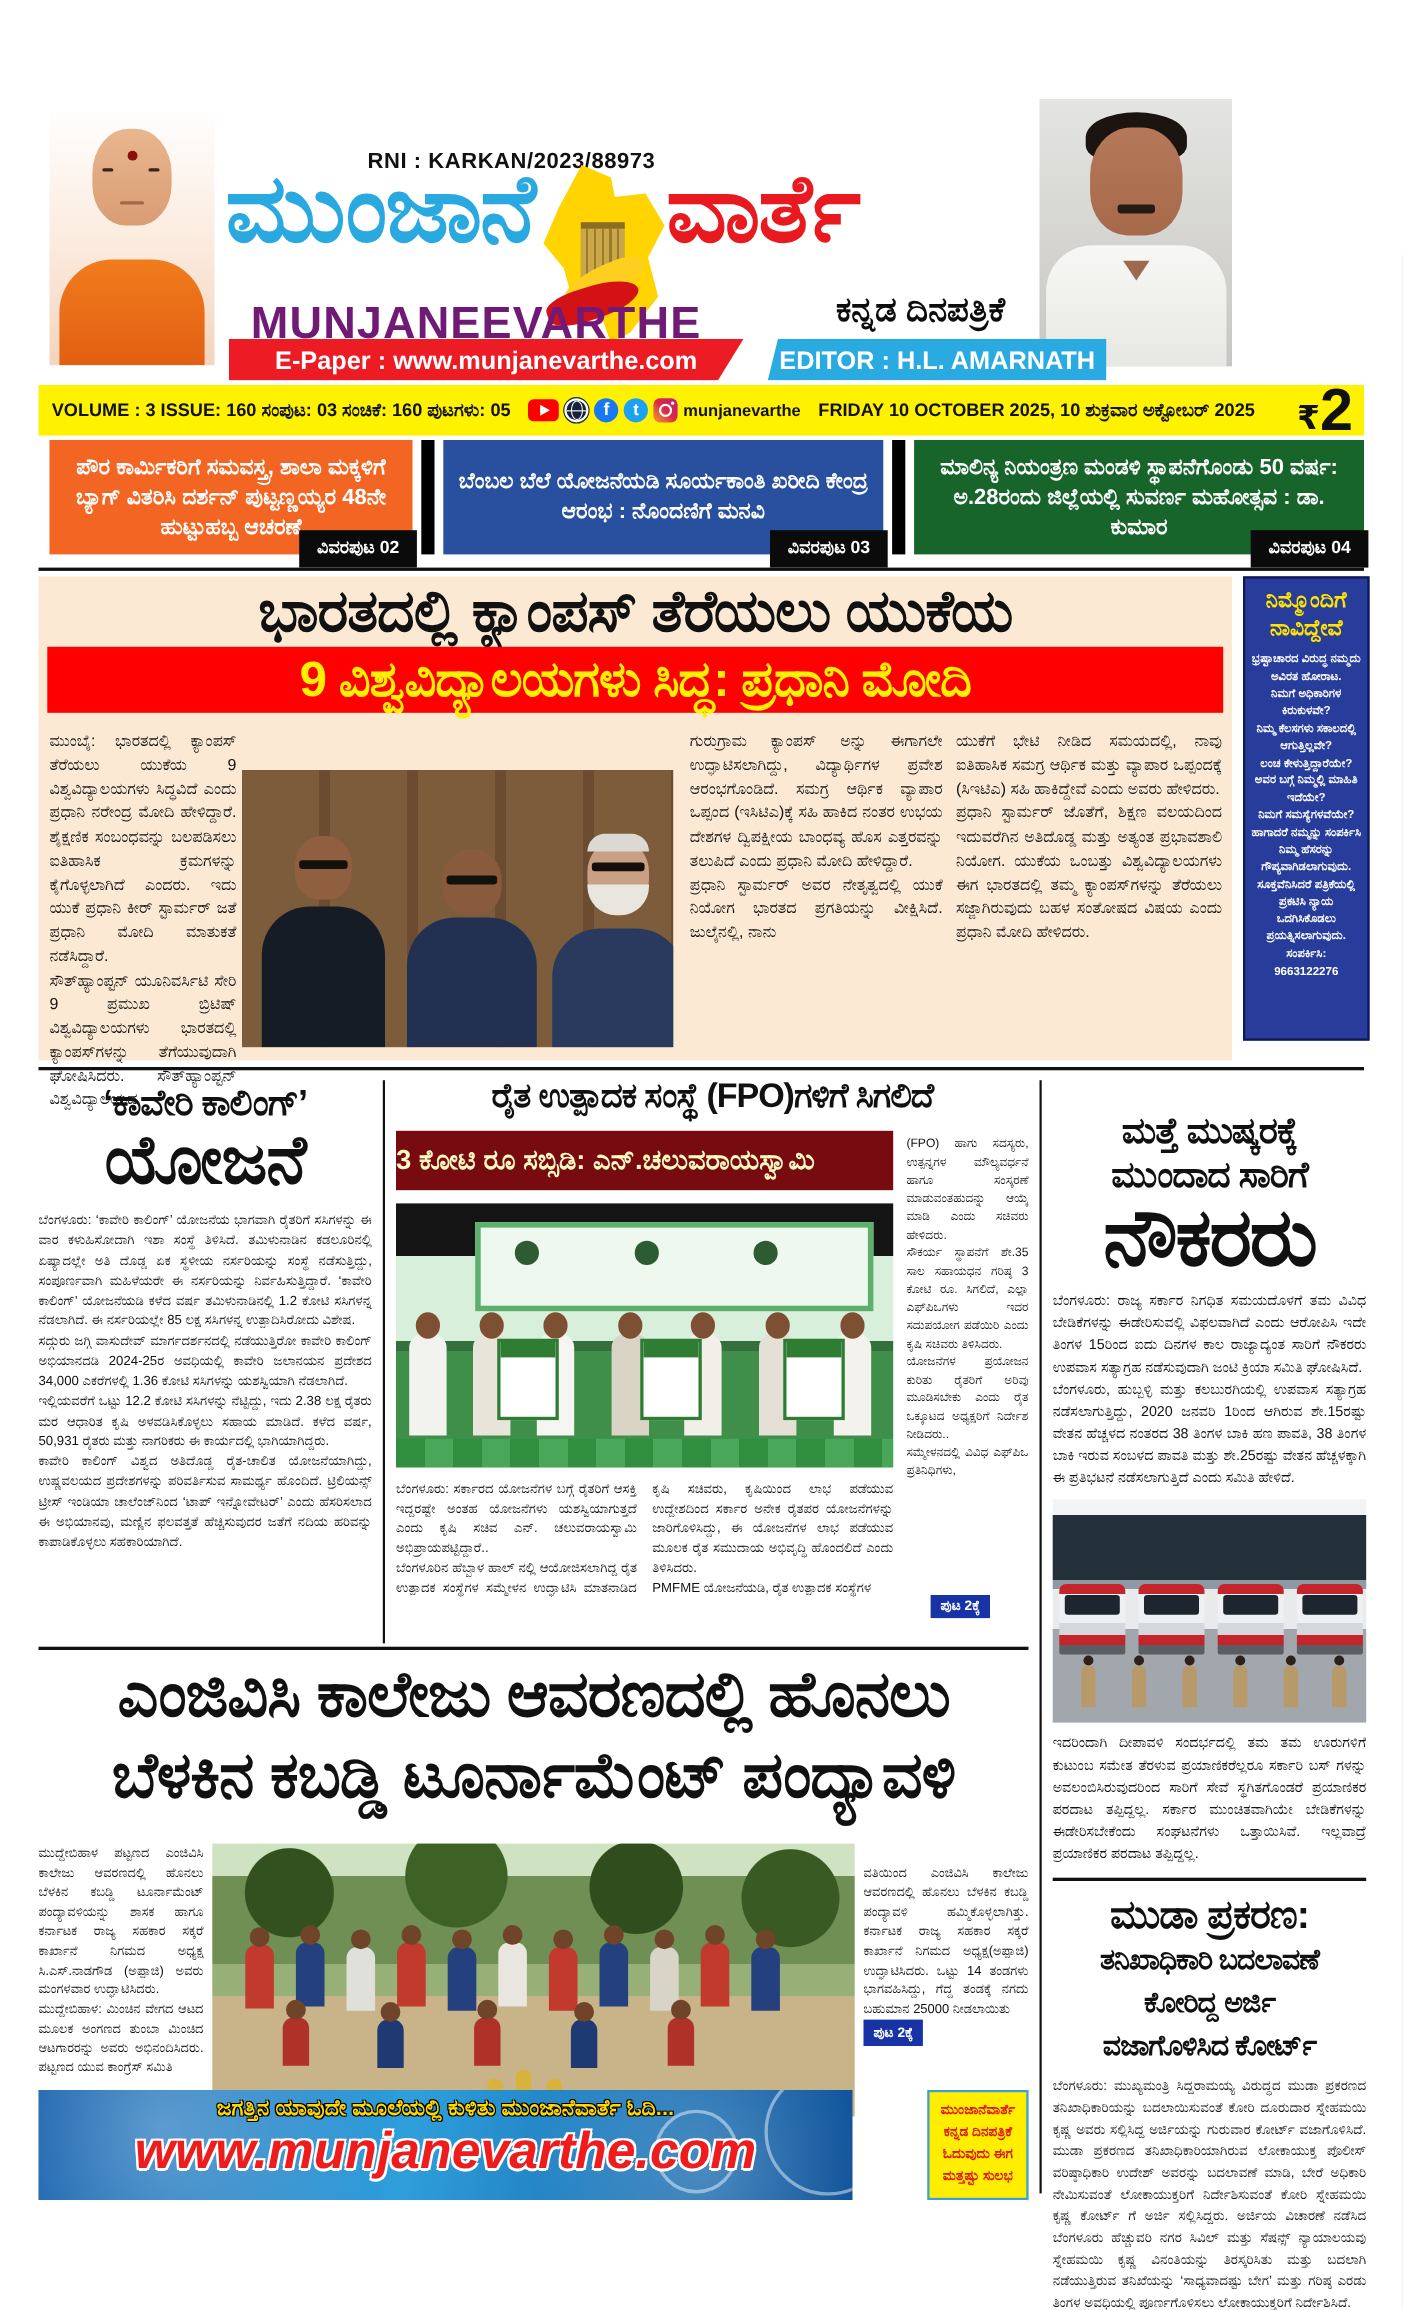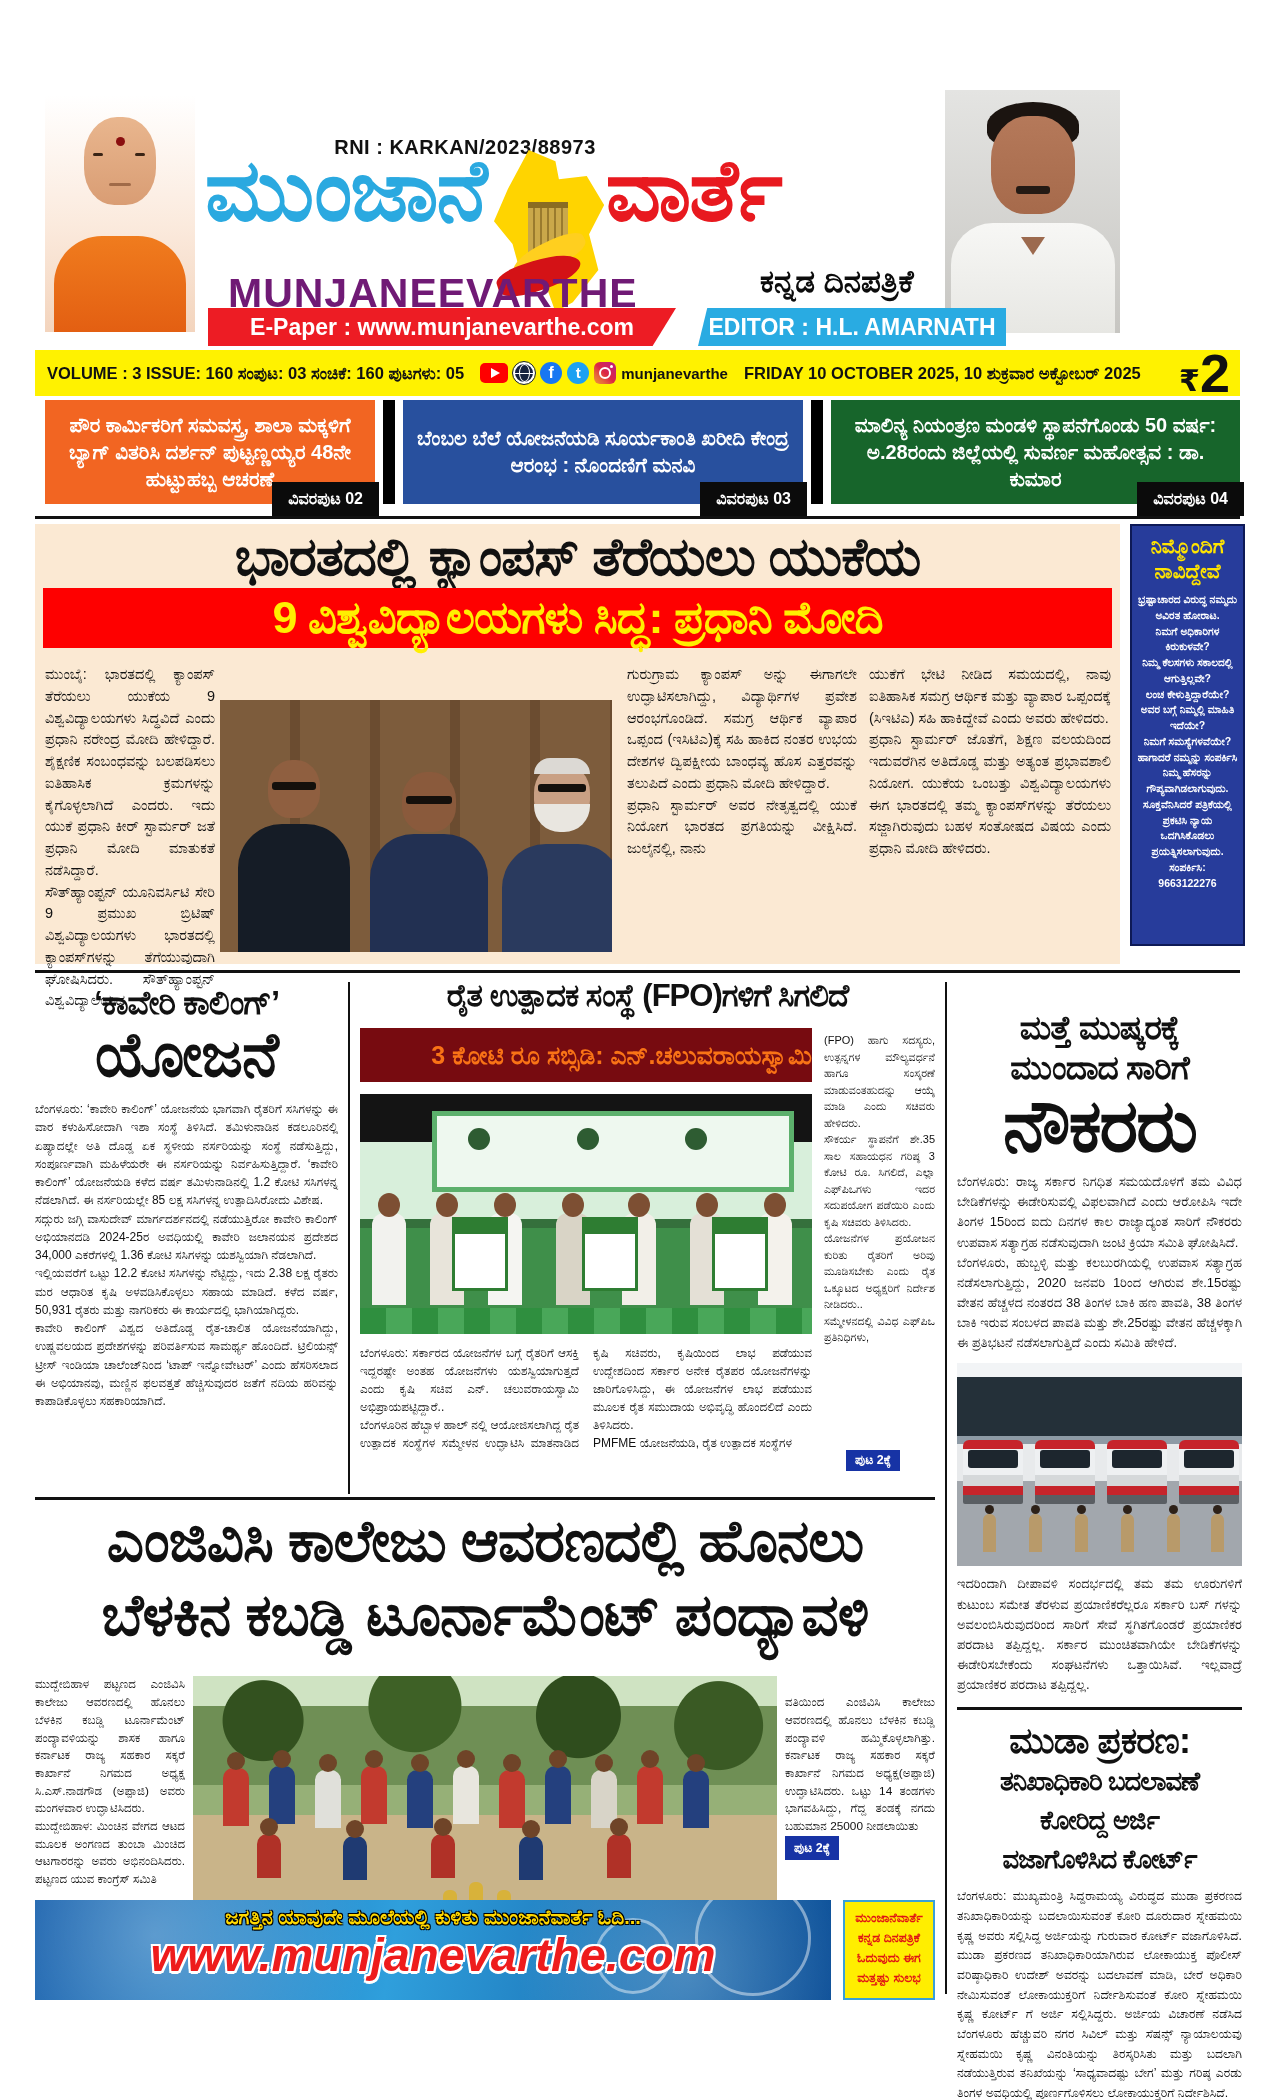--- a/index.html
+++ b/index.html
@@ -98,22 +98,22 @@
   .sb-body{margin-top:8px;font-size:10.5px;font-weight:600;text-align:center;line-height:1.5;white-space:pre-line;}
 
   
   .colA{left:35px;top:984px;width:303px;}
   .kavH1{font-size:33px;font-weight:800;text-align:center;letter-spacing:-1px;}
   .kavH2{font-size:62px;font-weight:800;text-align:center;line-height:1.02;letter-spacing:-1px;}
   .kavBody{margin-top:14px;font-size:12px;line-height:1.52;}
 
   .colB{left:360px;top:978px;width:575px;height:519px;}
   .fpoH{position:absolute;left:0;top:0;width:575px;font-size:31px;font-weight:800;text-align:center;letter-spacing:-1px;}
-  .fpoBand{position:absolute;left:0;top:50px;width:452px;height:54px;background:#770b10;color:#f97316;
-    font-size:25px;font-weight:800;text-align:right;line-height:54px;}
+  .fpoBand{position:absolute;left:0;top:50px;width:452px;height:54px;background:#770b10;color:#fef9c3;
+    font-size:25px;font-weight:800;text-align:left;line-height:54px;}
   .fpoMini{position:absolute;left:464px;top:54px;width:111px;font-size:11px;line-height:1.5;}
   .fpoPhoto{position:absolute;left:0;top:116px;width:452px;height:240px;overflow:hidden;
     background:linear-gradient(180deg,#141414 0 20%,#d8efdb 20% 52%,#35703c 52% 56%,#3f8f4a 56% 100%);}
   .fpo-banner{position:absolute;left:16%;top:7%;width:80%;height:34%;background:#eef8ef;border:5px solid #5cb06c;box-sizing:border-box;}
   .fpo-dot{position:absolute;top:14%;width:22px;height:22px;border-radius:50%;background:#2e5c32;}
   .fig{position:absolute;bottom:12%;width:34px;height:92px;border-radius:12px 12px 0 0;}
   .fig::before{content:"";position:absolute;left:50%;top:-20px;width:22px;height:24px;margin-left:-11px;background:#7d4f33;border-radius:50%;}
   .poster{position:absolute;bottom:18%;width:56px;height:74px;background:#ffffff;border:3px solid #2e7d32;box-sizing:border-box;}
   .poster::before{content:"";position:absolute;left:0;right:0;top:0;height:14px;background:#2e7d32;}
   .fpo-floor{position:absolute;left:0;right:0;bottom:0;height:11%;background:repeating-linear-gradient(90deg,#2f8f3f 0 26px,#49a759 26px 52px);}
@@ -148,21 +148,21 @@
       radial-gradient(circle at 12% 18%,#33511f 0 40px,transparent 41px),
       radial-gradient(circle at 38% 12%,#3e6126 0 46px,transparent 47px),
       radial-gradient(circle at 66% 16%,#2f4d1d 0 42px,transparent 43px),
       radial-gradient(circle at 90% 20%,#3a5a24 0 44px,transparent 45px),
       linear-gradient(180deg,#cfe3c2 0 12%,#6f8f55 12% 44%,#96b077 44% 56%,#c9b489 56% 100%);}
   .pfig{position:absolute;width:26px;height:58px;border-radius:10px 10px 0 0;}
   .pfig::before{content:"";position:absolute;left:50%;top:-16px;width:18px;height:18px;margin-left:-9px;background:#6f4428;border-radius:50%;}
   .trophy{position:absolute;bottom:8px;width:14px;height:26px;background:#d8b23a;border-radius:6px 6px 2px 2px;}
 
   
-  .banner{left:35px;top:1900px;width:796px;height:100px;overflow:hidden;
+  .banner{left:35px;top:1900px;width:740px;height:100px;overflow:hidden;
     background:
       radial-gradient(circle at 15% 35%,rgba(255,255,255,.30),transparent 32%),
       radial-gradient(circle at 82% 70%,rgba(255,255,255,.22),transparent 26%),
       linear-gradient(100deg,#0a57a8,#2f9fdc 45%,#0b4e97);}
   .ban-ring{position:absolute;border:3px solid rgba(255,255,255,.45);border-radius:50%;}
   .ban-top{position:relative;margin-top:6px;text-align:center;color:#ffd800;font-size:20px;font-weight:800;
     text-shadow:-1px -1px 0 #000,1px -1px 0 #000,-1px 1px 0 #000,1px 1px 0 #000;}
   .ban-url{position:relative;text-align:center;color:#ee1c1c;font-size:47px;font-weight:800;font-style:italic;line-height:1.1;
     text-shadow:-2px -2px 0 #fff,2px -2px 0 #fff,-2px 2px 0 #fff,2px 2px 0 #fff,0 3px 0 #fff;}
   .yellowbox{left:843px;top:1900px;width:92px;height:100px;background:#ffee00;border:2px solid #3aa0d8;box-sizing:border-box;

